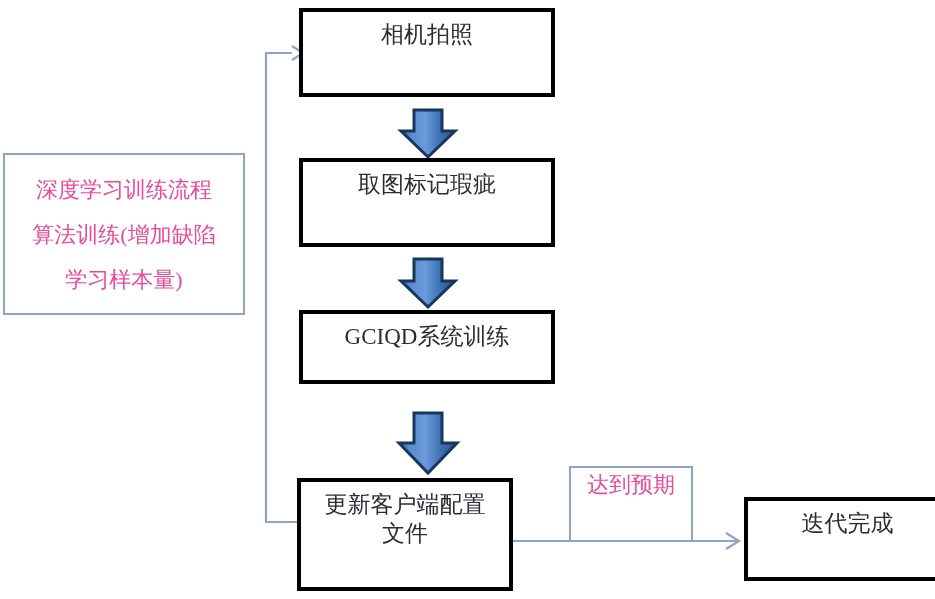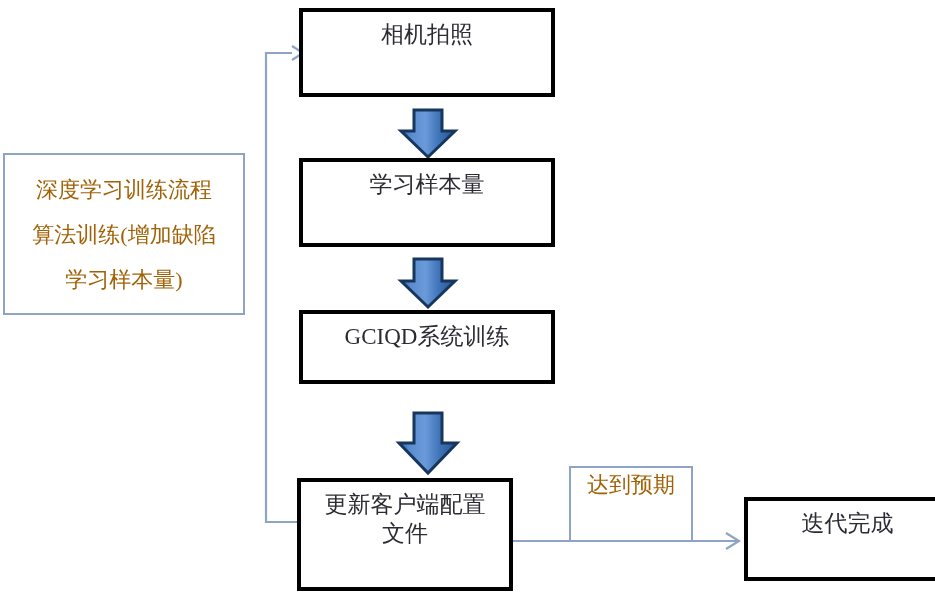--- a/index.html
+++ b/index.html
@@ -35,21 +35,21 @@
     position: absolute;
     box-sizing: border-box;
     background: #ffffff;
     border: 2px solid #8fa4c4;
     display: flex;
     justify-content: center;
   }
   .thin-box .label {
     font-size: 22px;
     line-height: 1.8;
-    color: #a16207;
+    color: #ec4899;
     text-align: center;
     white-space: pre-line;
   }
   #note-box .label {
     padding-top: 12px;
     line-height: 2.05;
   }
   #expect-box .label {
     padding-top: 2px;
     line-height: 1.35;
@@ -111,21 +111,21 @@
     <div class="label">深度学习训练流程
 算法训练(增加缺陷
 学习样本量)</div>
   </div>
 
   <div class="proc-box" style="left:299px; top:8px; width:256px; height:89px;">
     <div class="label">相机拍照</div>
   </div>
 
   <div class="proc-box" style="left:299px; top:158px; width:256px; height:89px;">
-    <div class="label">学习样本量</div>
+    <div class="label">取图标记瑕疵</div>
   </div>
 
   <div class="proc-box" style="left:299px; top:310px; width:256px; height:74px;">
     <div class="label">GCIQD系统训练</div>
   </div>
 
   <div class="proc-box" style="left:297px; top:478px; width:216px; height:113px;">
     <div class="label">更新客户端配置
 文件</div>
   </div>

